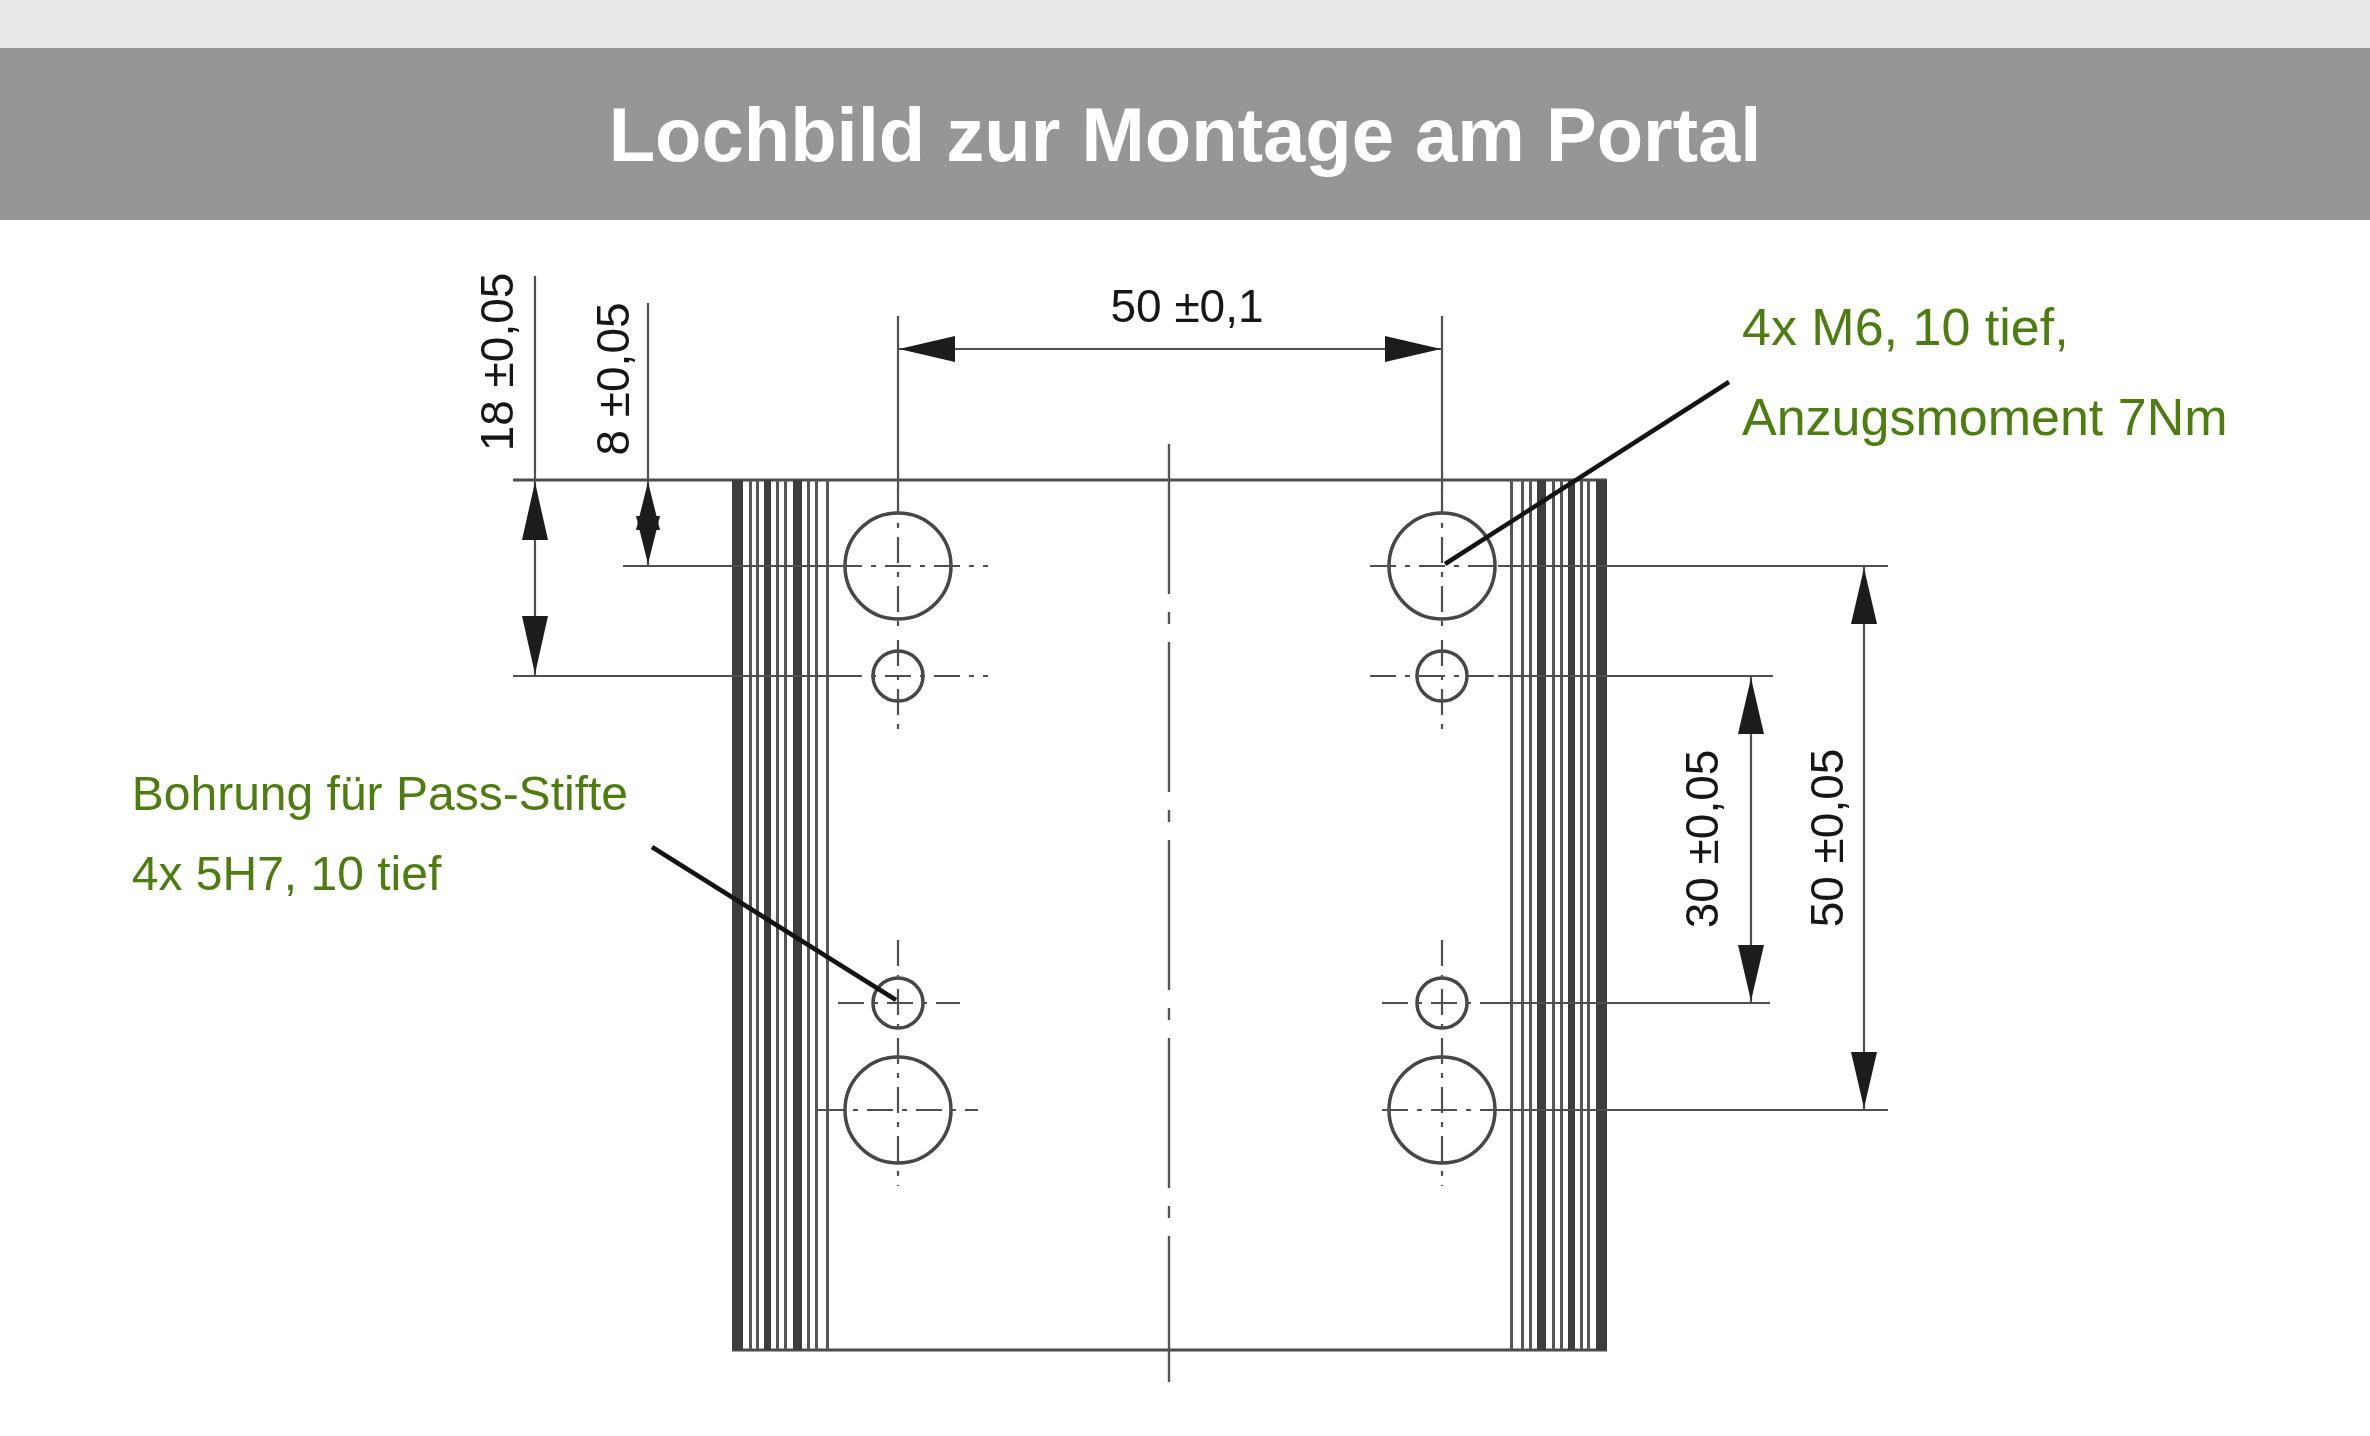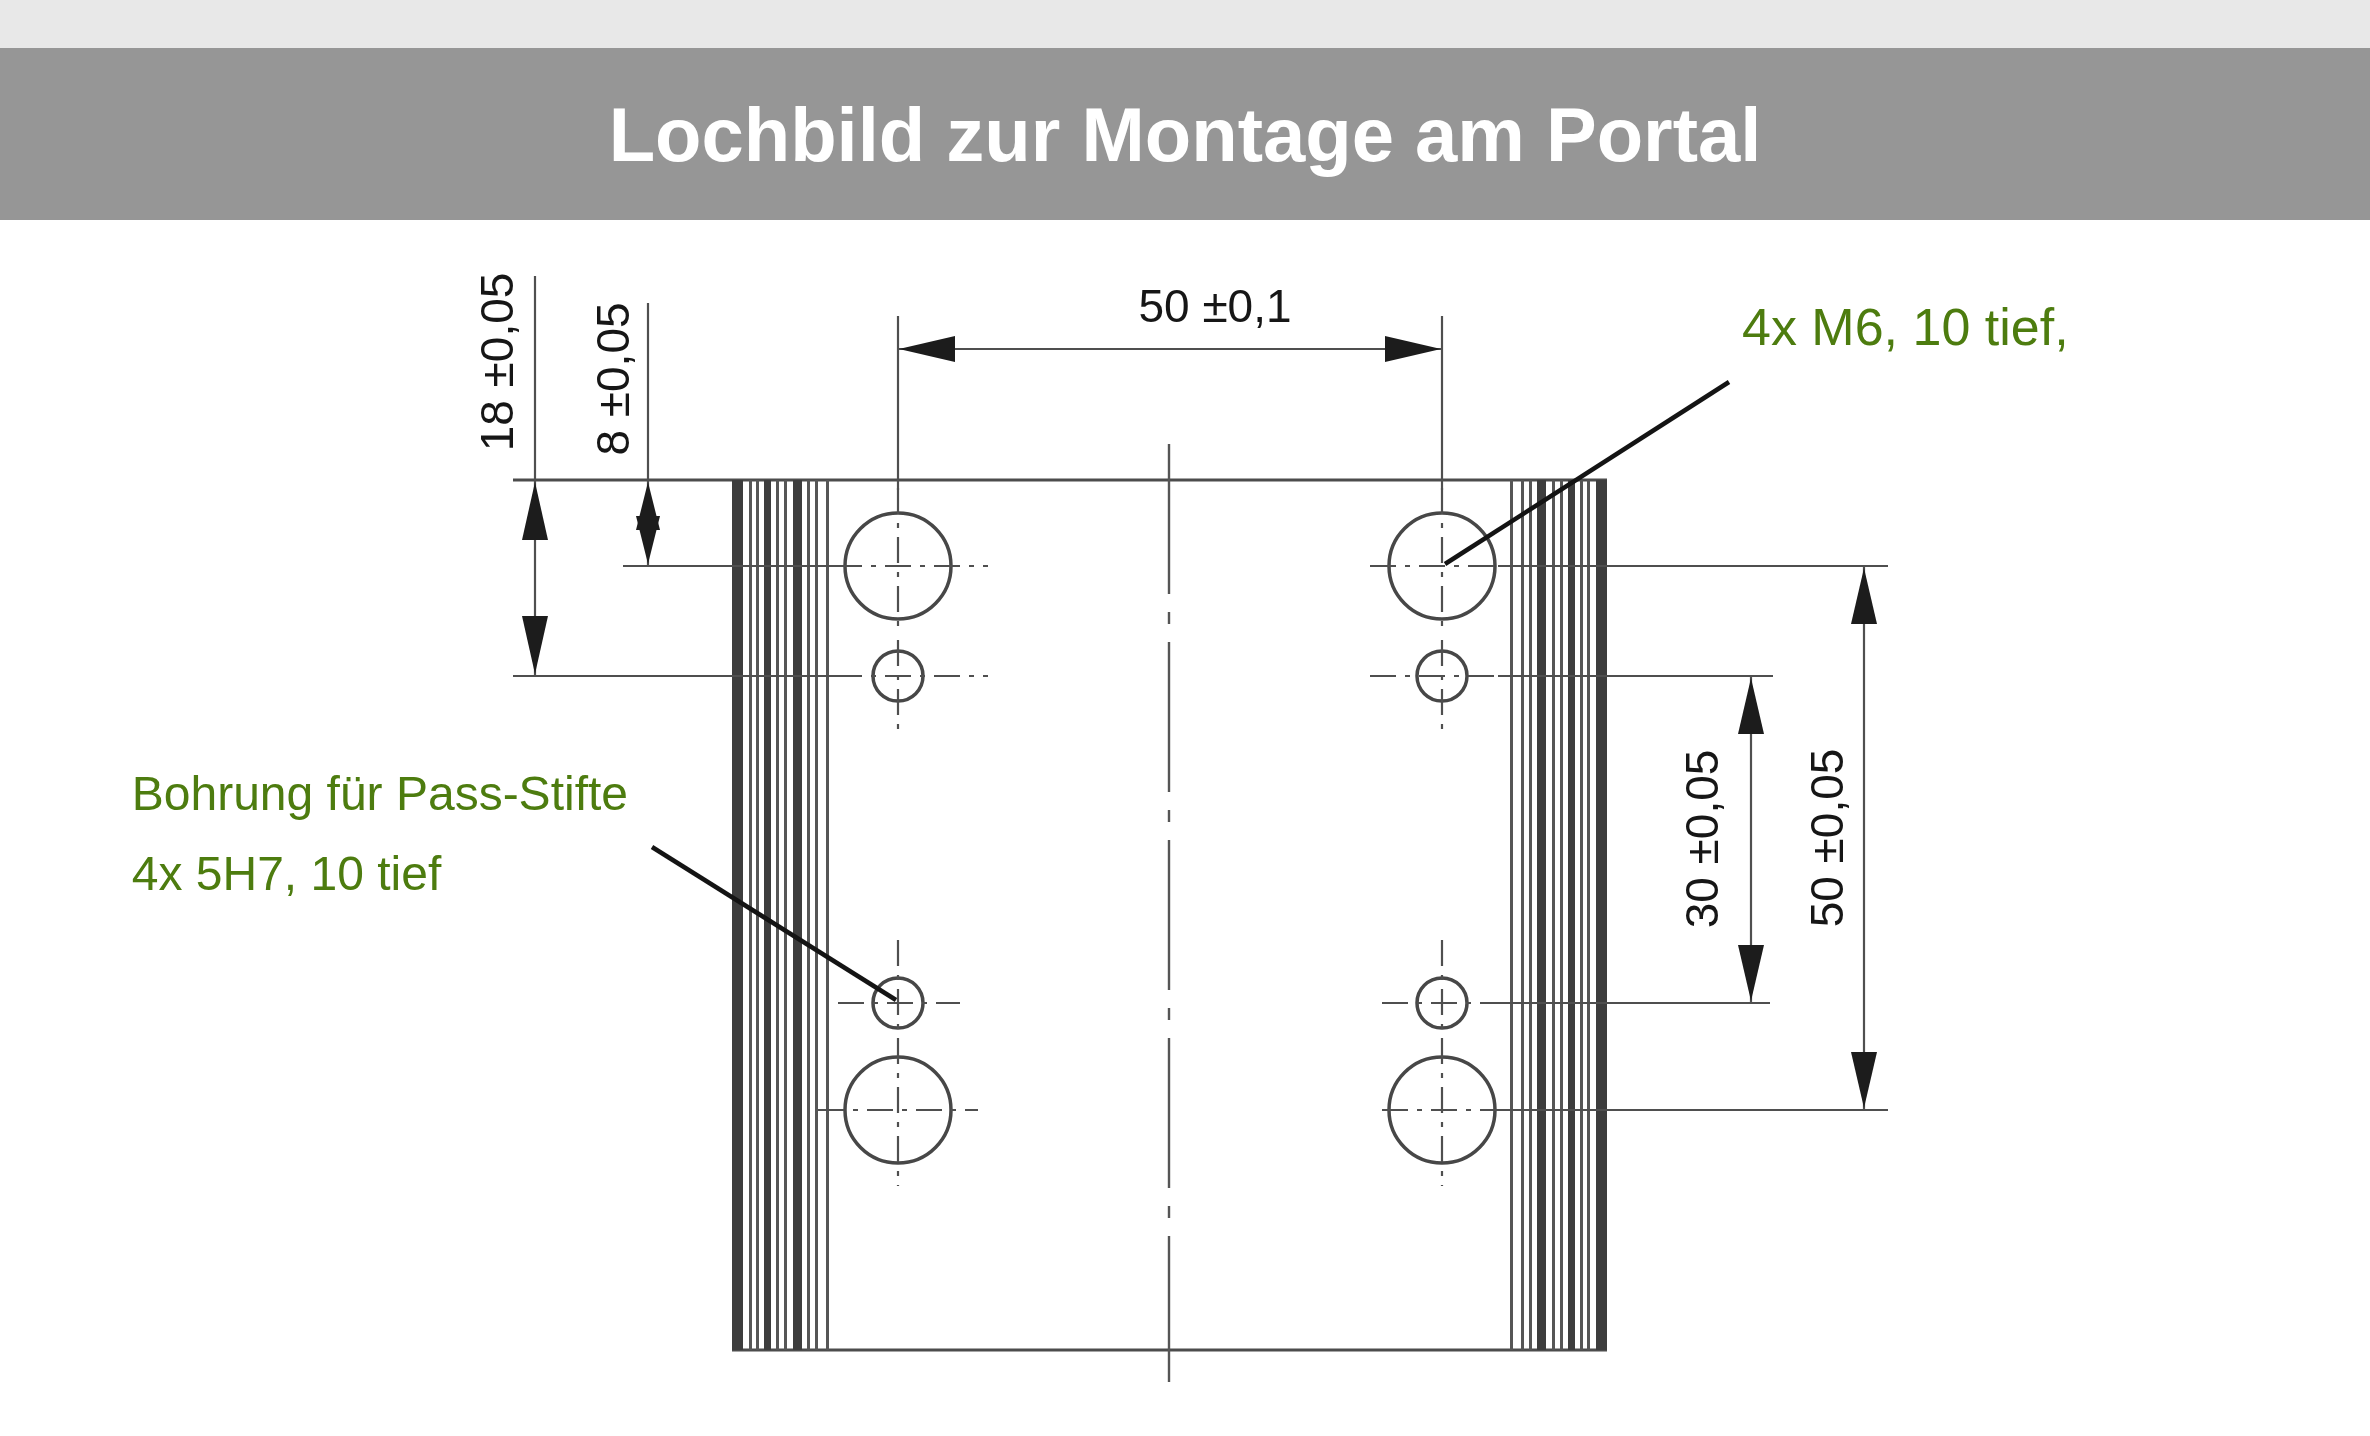--- a/index.html
+++ b/index.html
@@ -135,32 +135,33 @@
       <polygon points="1864,520 1851,576 1877,576"></polygon>
       <polygon points="1864,1060 1851,1004 1877,1004"></polygon>
     </g>
 
     <g stroke="#141414" stroke-width="4.5">
       <line x1="1729" y1="334" x2="1445" y2="516"></line>
       <line x1="652" y1="799" x2="896" y2="952"></line>
     </g>
   </svg>
 
-  <div class="lbl center" style="left:1215px;top:258px;">50 ±0,1</div>
+  <div class="lbl center" style="left:1187px;top:258px;">50 ±0,1</div>
 
   <div class="lbl rot" style="left:497px;top:314px;">18 ±0,05</div>
 
   <div class="lbl rot" style="left:613px;top:331px;">8 ±0,05</div>
 
   <div class="lbl rot" style="left:1702px;top:791px;">30 ±0,05</div>
 
   <div class="lbl rot" style="left:1827px;top:790px;">50 ±0,05</div>
 
   <div class="note" style="left:1742px;top:234px;">
     <div>4x M6, 10 tief,</div>
+    <div>Anzugsmoment 7Nm</div>
   </div>
 
   <div class="note right-align" style="right:1742px;top:706px;">
     <div>Bohrung für Pass-Stifte</div>
     <div>4x 5H7, 10 tief</div>
   </div>
 
 </div>
 
 </body></html>

